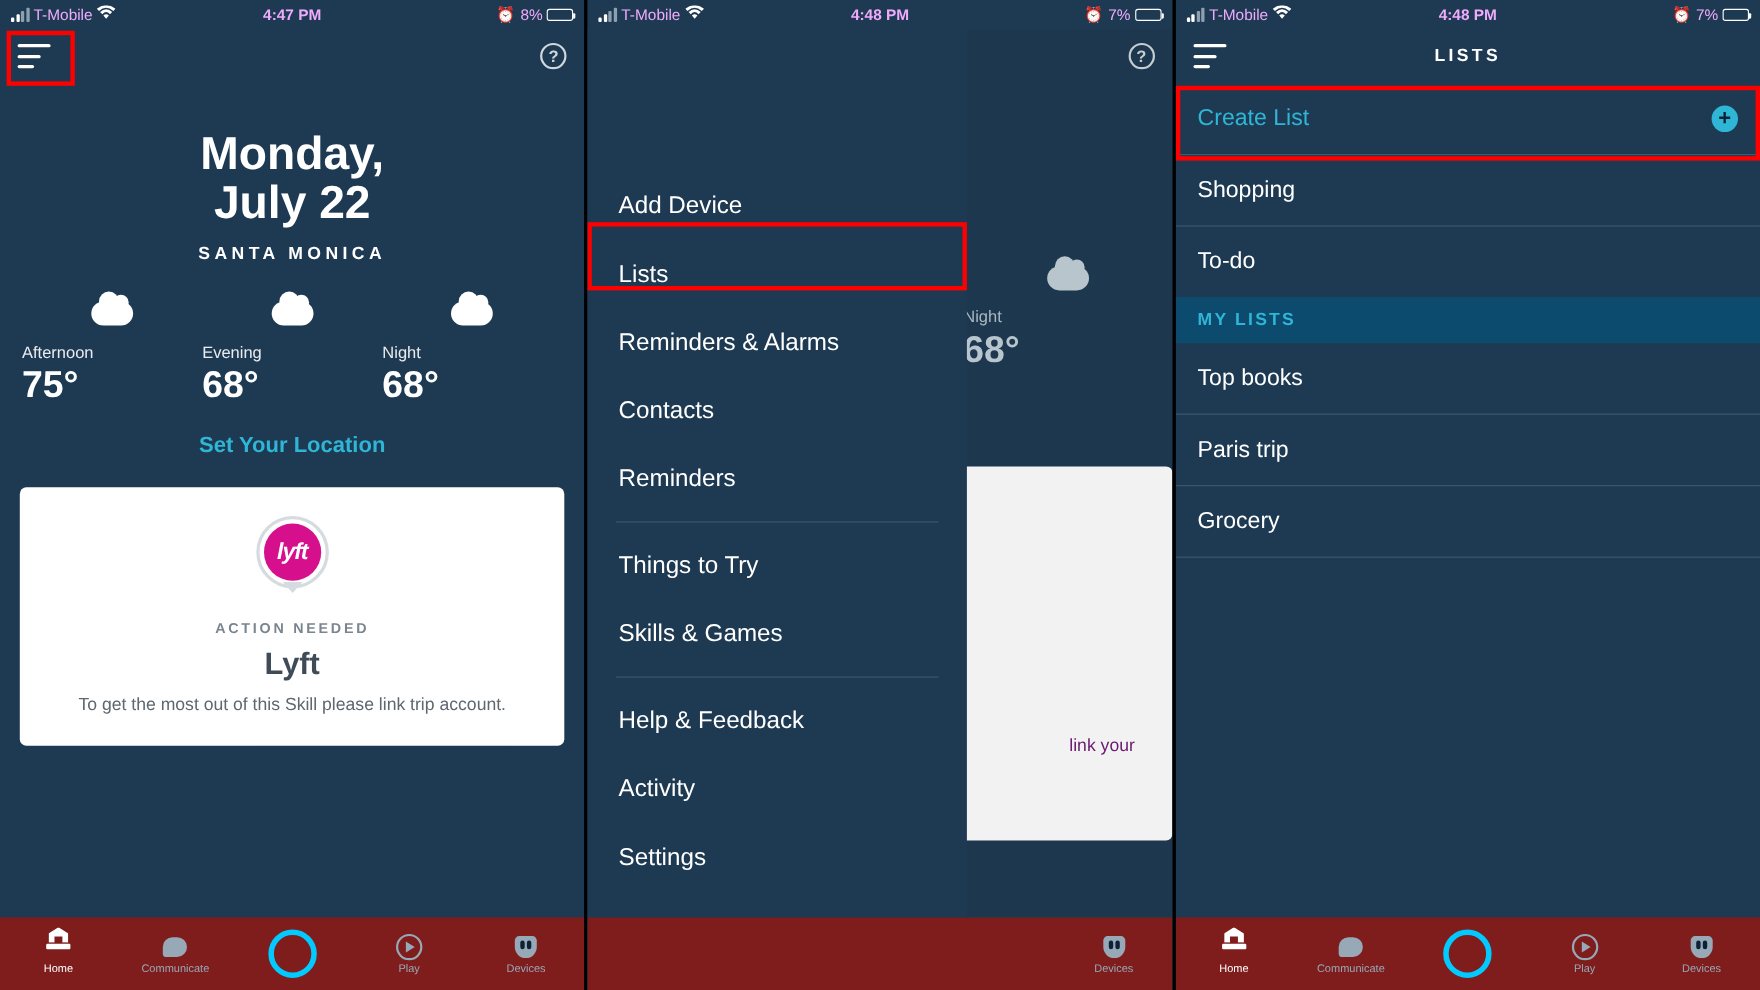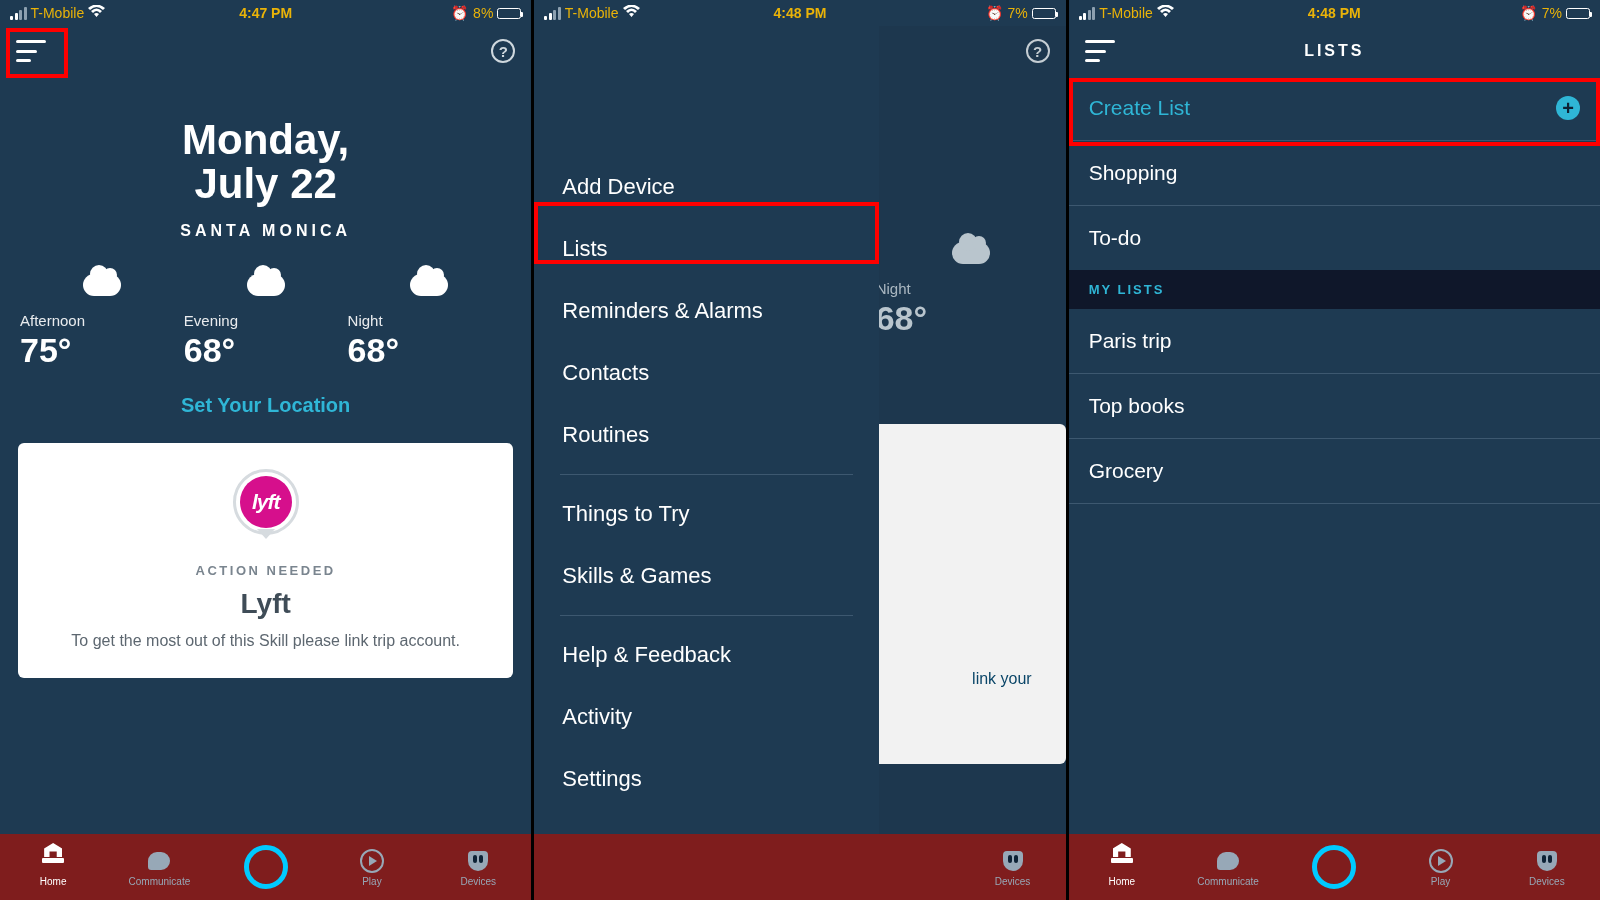--- a/index.html
+++ b/index.html
@@ -22,21 +22,21 @@
   .phone + .phone { border-left: 3px solid #000; }
 
   
   .statusbar {
     height: 26px;
     display: flex;
     align-items: center;
     padding: 0 10px;
     font-size: 14px;
     font-weight: 500;
-    color: #eab308;
+    color: #f0abfc;
     flex-shrink: 0;
   }
   .statusbar .carrier { display: flex; align-items: center; gap: 4px; }
   .statusbar .time { position:absolute; left:50%; transform:translateX(-50%); font-weight:600;}
   .statusbar .right { margin-left: auto; display: flex; align-items: center; gap: 4px; }
   .battery {
     width: 24px; height: 11px; border: 1px solid #fff; border-radius: 2.5px;
     position: relative; display:inline-block;
   }
   .battery::after{content:"";position:absolute;right:-3px;top:3px;width:2px;height:5px;background:#fff;border-radius:0 1px 1px 0;}
@@ -101,27 +101,27 @@
   
   .hl{border:4px solid #ff0000;position:absolute;pointer-events:none;z-index:50}
 
   
   .menu-panel{position:absolute;left:0;top:0;bottom:0;width:345px;background:#1e3a52;z-index:20;padding-top:130px}
   .menu-item{padding:18px 28px;font-size:22px;font-weight:400;color:#fff;cursor:pointer}
   .menu-sep{height:1px;background:#3d5870;margin:8px 26px}
   .behind{position:absolute;right:0;top:0;width:190px;height:100%;background:#1e3a52;filter:brightness(.95)}
   .behind .fc{color:#c3cfd8}
   .behind .cloud,.behind .cloud::before,.behind .cloud::after{background:#c3cfd8}
-  .behind-card{background:#fff;position:absolute;right:0;bottom:70px;left:-20px;top:398px;border-radius:6px;padding:26px 24px 0;color:#0c4a6e;font-size:16px;text-align:center}
+  .behind-card{background:#fff;position:absolute;right:0;bottom:70px;left:-20px;top:398px;border-radius:6px;padding:26px 24px 0;color:#701a75;font-size:16px;text-align:center}
 
   
   .list-row{padding:22px 20px;border-bottom:1px solid #3d5870;display:flex;align-items:center;font-size:22px;cursor:pointer}
   .create-row{color:#2fb6d6;font-weight:500}
   .plus-circ{margin-left:auto;width:24px;height:24px;border-radius:50%;background:#2fb6d6;color:#0e2235;display:flex;align-items:center;justify-content:center;font-weight:800;font-size:20px;line-height:1}
-  .section-hdr{color:#2fb6d6;font-size:13px;letter-spacing:2px;font-weight:700;padding:12px 20px;background:#0f172a}
+  .section-hdr{color:#2fb6d6;font-size:16px;letter-spacing:2px;font-weight:700;padding:12px 20px;background:#0c4a6e}
   .lists-container{padding:0}
   .lists-container .list-row{font-size:21px;font-weight:400;padding:20px 20px}
   .lists-container .list-row:first-child{border-top:none}
   .no-border{border-bottom:none}
 </style>
 </head>
 <body>
 
 <div class="phone">
   <div class="statusbar">
@@ -273,21 +273,21 @@
       <div class="behind-card">
         <div style="margin-top:220px;text-align:right;padding-right:10px">link your</div>
       </div>
     </div>
 
     <div class="menu-panel">
       <div class="menu-item">Add Device</div>
       <div class="menu-item">Lists</div>
       <div class="menu-item">Reminders &amp; Alarms</div>
       <div class="menu-item">Contacts</div>
-      <div class="menu-item">Routines</div>
+      <div class="menu-item">Reminders</div>
       <div class="menu-sep"></div>
       <div class="menu-item">Things to Try</div>
       <div class="menu-item">Skills &amp; Games</div>
       <div class="menu-sep"></div>
       <div class="menu-item">Help &amp; Feedback</div>
       <div class="menu-item">Activity</div>
       <div class="menu-item">Settings</div>
     </div>
     <div class="hl" style="left:0;top:176px;width:345px;height:62px"></div>
   </div>
@@ -351,24 +351,24 @@
       <span class="plus-circ">+</span>
     </div>
     <div class="list-row">
         <span>Shopping</span>
       </div>
     <div class="list-row no-border">
         <span>To-do</span>
       </div>
     <div class="section-hdr">MY LISTS</div>
     <div class="list-row">
+        <span>Top books</span>
+      </div>
+    <div class="list-row">
         <span>Paris trip</span>
-      </div>
-    <div class="list-row">
-        <span>Top books</span>
       </div>
     <div class="list-row">
         <span>Grocery</span>
       </div>
   </div>
   <div class="hl" style="left:0;top:78px;width:100%;height:68px"></div>
 
   <div class="tabbar">
     <div class="tab active">
         <div class="tab-icon">

